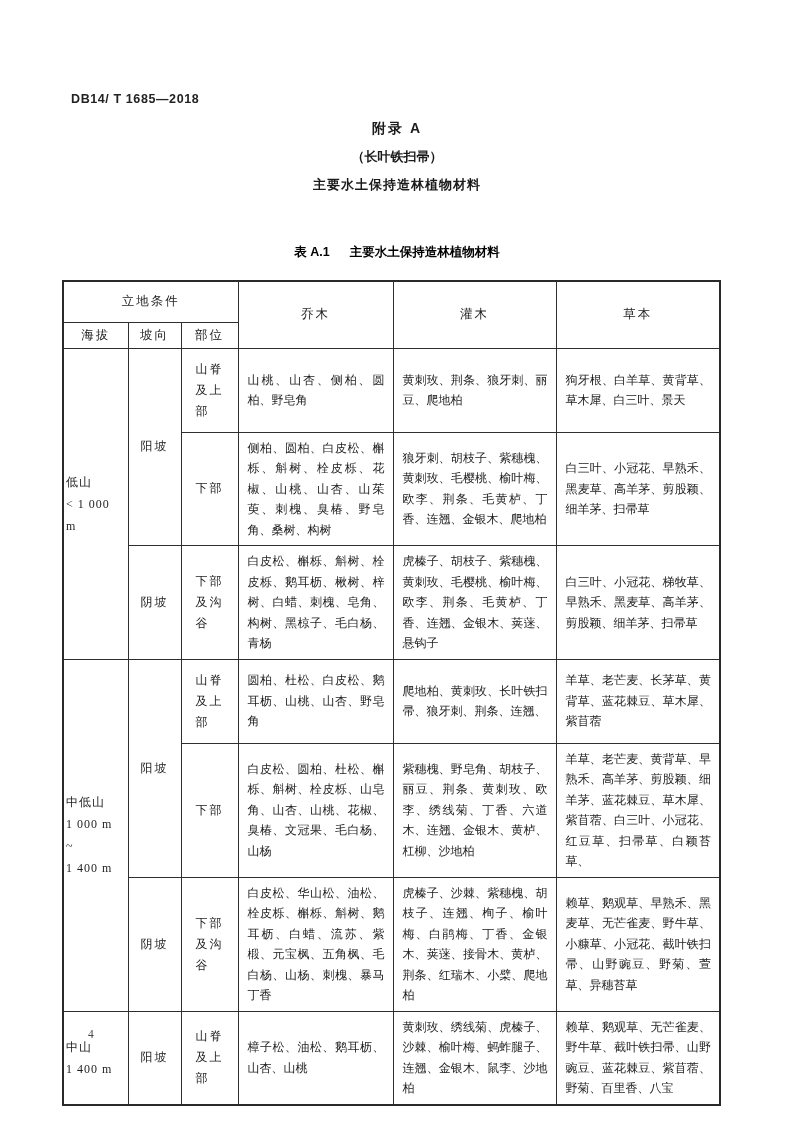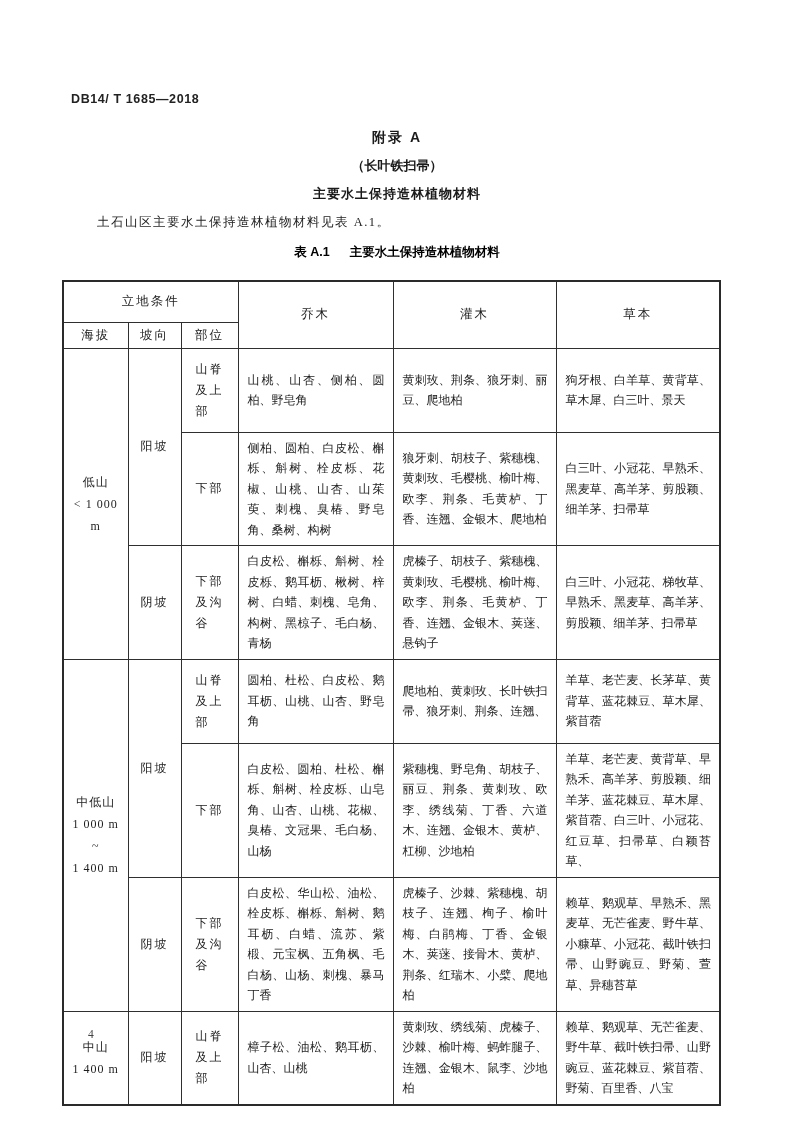--- a/index.html
+++ b/index.html
@@ -15,21 +15,21 @@
     position: absolute; left: 71px; top: 92px;
     font-family: "Liberation Sans", sans-serif;
     font-weight: 700; font-size: 12.5px; letter-spacing: 0.6px;
     color: #222;
   }
 
   .h-center {
     position: absolute; left: 0; width: 100%;
     text-align: center;
     font-family: "Liberation Sans", sans-serif;
-    font-weight: 700; color: #1b1b1b; margin-top: 9px;
+    font-weight: 700; color: #1b1b1b;
   }
   .appendix-label { top: 120px; font-size: 14px; letter-spacing: 2px; }
   .appendix-subtitle { top: 148px; font-size: 13px; }
   .appendix-title { top: 176px; font-size: 13px; letter-spacing: 1px; }
 
   .intro {
     position: absolute; left: 72px; right: 66px; top: 214px;
     font-size: 12.5px; line-height: 17px;
     text-indent: 2em; letter-spacing: 1.5px;
   }
@@ -50,21 +50,21 @@
     border: 2px solid #2a2a2a;
   }
   table.plants th, table.plants td {
     border: 1px solid #2f2f2f;
     font-weight: normal;
     vertical-align: middle;
     box-sizing: border-box;
   }
   th.hdr { text-align: center; font-size: 12.5px; letter-spacing: 2px; }
   td.c-alt {
-    text-align: center; white-space: pre-line;
+    text-align: left; white-space: pre-line;
     line-height: 22px; letter-spacing: 1px; padding: 2px 2px;
   }
   td.c-asp { text-align: center; letter-spacing: 2px; margin-top: 16px; }
   td.c-pos {
     line-height: 21px;
     padding: 10px 14px; letter-spacing: 2px;
   }
   td.c-list {
     text-align: justify; text-align-last: left;
     line-height: 20.5px;
@@ -79,21 +79,20 @@
 <body>
 
 <div class="page">
 
   <div class="doc-code">DB14/ T 1685—2018</div>
 
   <div class="h-center appendix-label">附录 A</div>
   <div class="h-center appendix-subtitle">（长叶铁扫帚）</div>
   <div class="h-center appendix-title">主要水土保持造林植物材料</div>
 
-  <div class="intro">土石山区主要水土保持造林植物材料见表 A.1。</div>
 
   <div class="caption">
     <span>表 A.1</span><span class="gap"></span><span>主要水土保持造林植物材料</span>
   </div>
 
   <table class="plants">
     <colgroup>
       <col style="width:65px">
         <col style="width:53px">
         <col style="width:57px">

